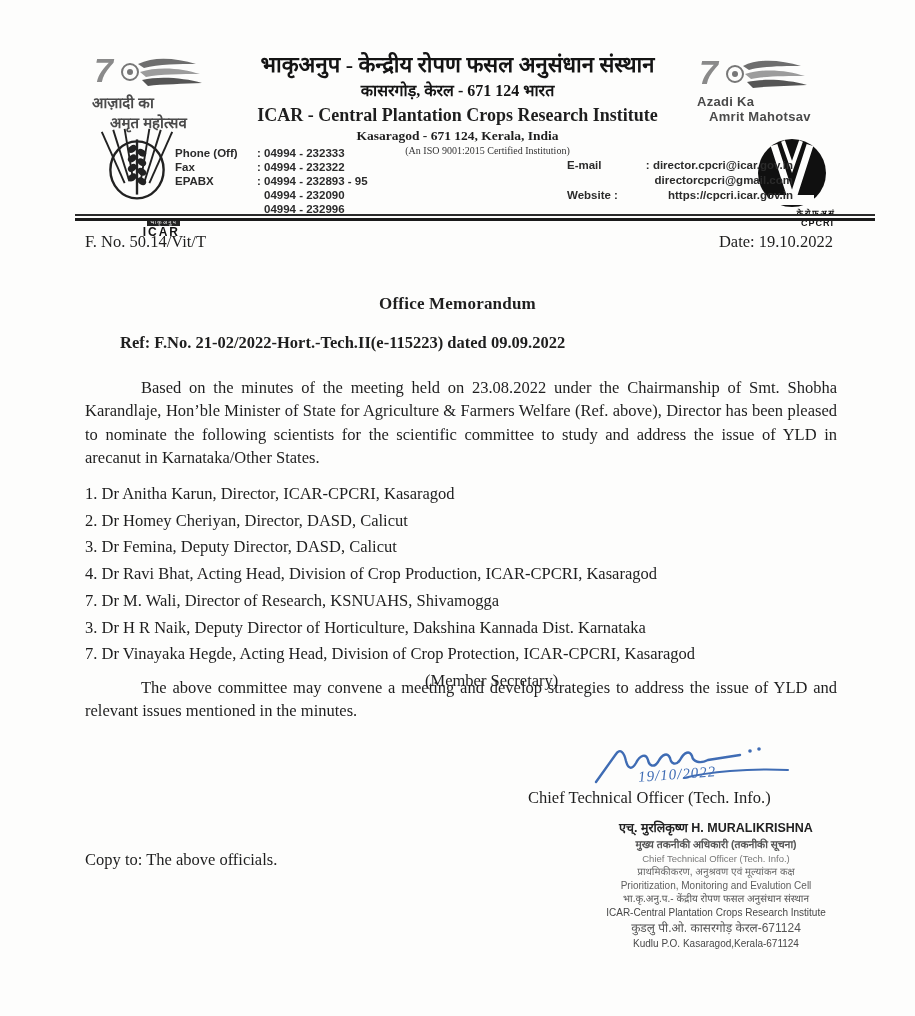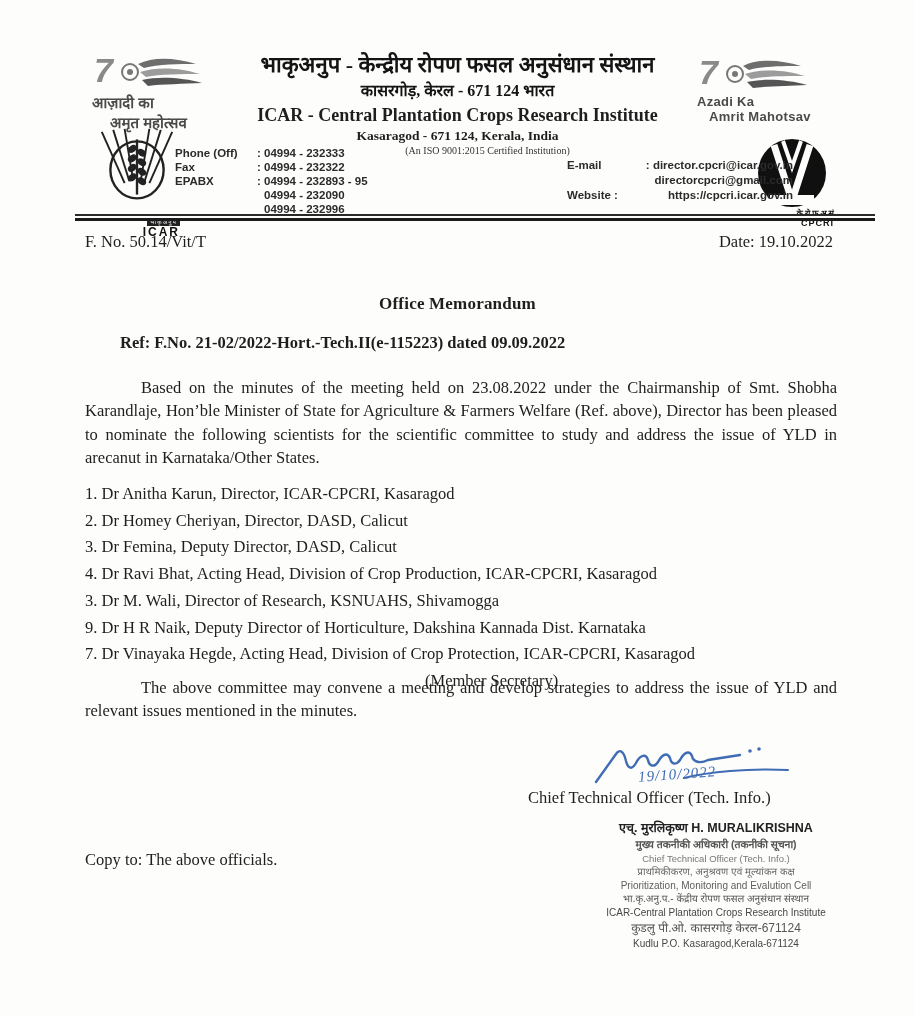--- a/index.html
+++ b/index.html
@@ -192,22 +192,22 @@
 
   <div class="ref-line">Ref: F.No. 21-02/2022-Hort.-Tech.II(e-115223) dated 09.09.2022</div>
 
   <div class="para para1">Based on the minutes of the meeting held on 23.08.2022 under the Chairmanship of Smt. Shobha Karandlaje, Hon’ble Minister of State for Agriculture &amp; Farmers Welfare (Ref. above), Director has been pleased to nominate the following scientists for the scientific committee to study and address the issue of YLD in arecanut in Karnataka/Other States.</div>
 
   <div class="members">
     <div class="member-line">1. Dr Anitha Karun, Director, ICAR-CPCRI, Kasaragod</div>
     <div class="member-line">2. Dr Homey Cheriyan, Director, DASD, Calicut</div>
     <div class="member-line">3. Dr Femina, Deputy Director, DASD, Calicut</div>
     <div class="member-line">4. Dr Ravi Bhat, Acting Head, Division of Crop Production, ICAR-CPCRI, Kasaragod</div>
-    <div class="member-line">3. Dr M. Wali, Director of Research, KSNUAHS, Shivamogga</div>
-    <div class="member-line">9. Dr H R Naik, Deputy Director of Horticulture, Dakshina Kannada Dist. Karnataka</div>
+    <div class="member-line">7. Dr M. Wali, Director of Research, KSNUAHS, Shivamogga</div>
+    <div class="member-line">3. Dr H R Naik, Deputy Director of Horticulture, Dakshina Kannada Dist. Karnataka</div>
     <div class="member-line">7. Dr Vinayaka Hegde, Acting Head, Division of Crop Protection, ICAR-CPCRI, Kasaragod</div>
     <div class="member-secretary">(Member Secretary)</div>
   </div>
 
   <div class="para para2">The above committee may convene a meeting and develop strategies to address the issue of YLD and relevant issues mentioned in the minutes.</div>
 
   <div class="sig-block">
     <svg class="sig-svg" width="210" height="48" viewBox="0 0 210 48">
       <path d="M8,42 L28,14 C32,8 36,12 38,21 C40,29 44,30 48,23 C52,15 58,13 60,20 C61,26 66,28 70,22 C74,14 80,12 82,18 C83,24 88,26 92,20 C96,12 102,10 104,16 C105,22 112,24 120,20 L152,15" fill="none" stroke="#3f6cb4" stroke-width="2.4" stroke-linecap="round"></path>
       <circle cx="162" cy="11" r="1.8" fill="#3f6cb4"></circle>

